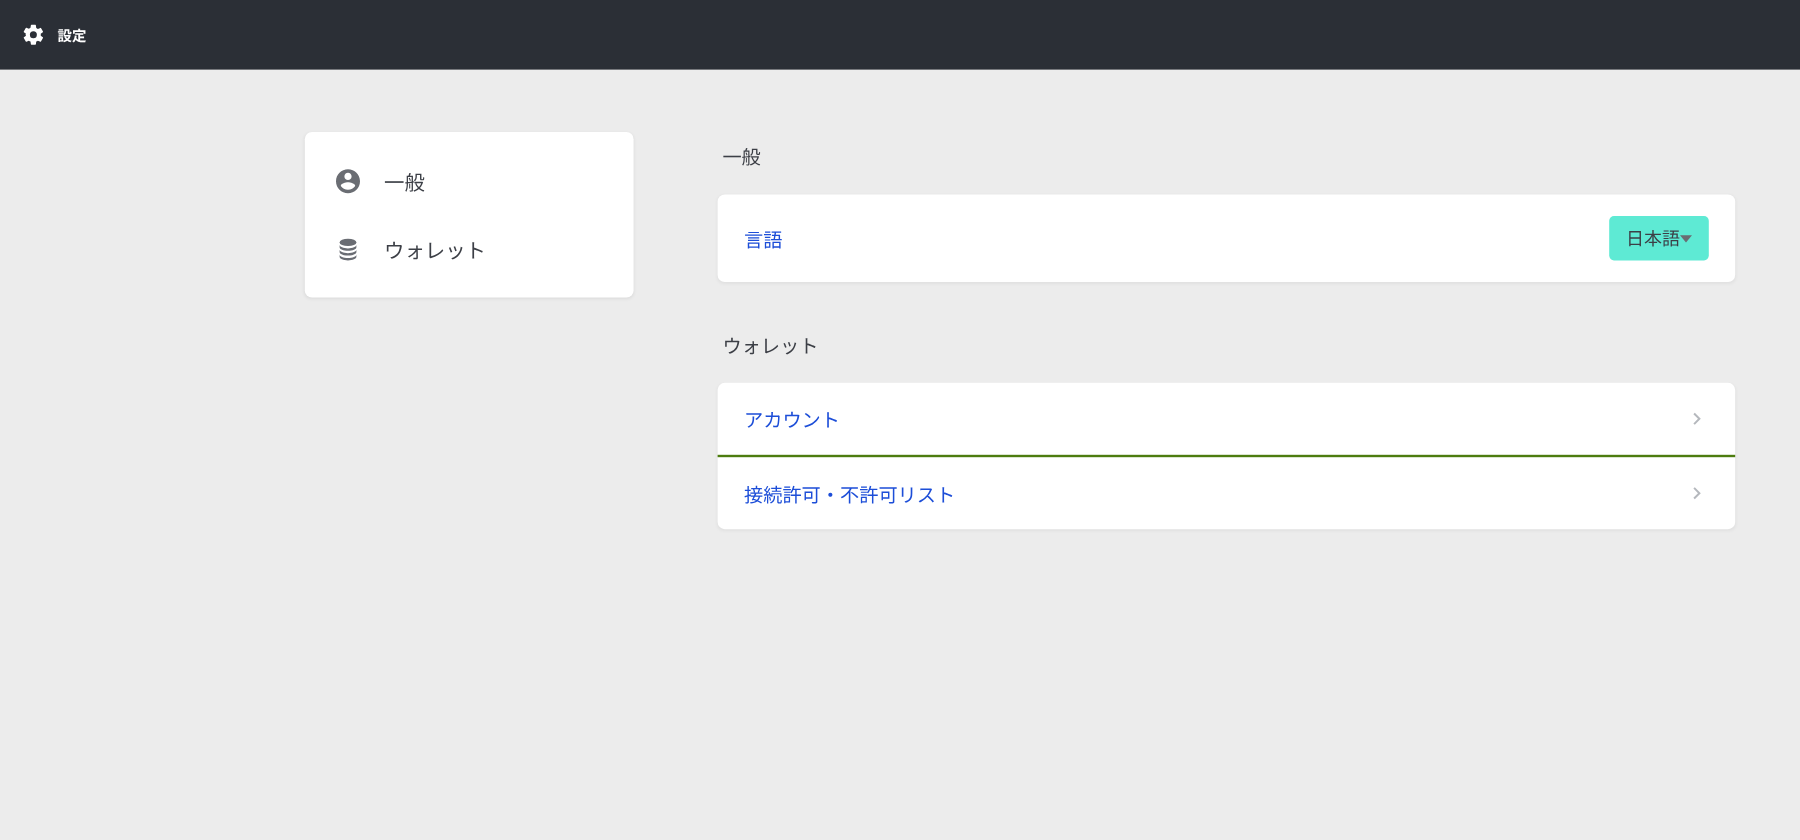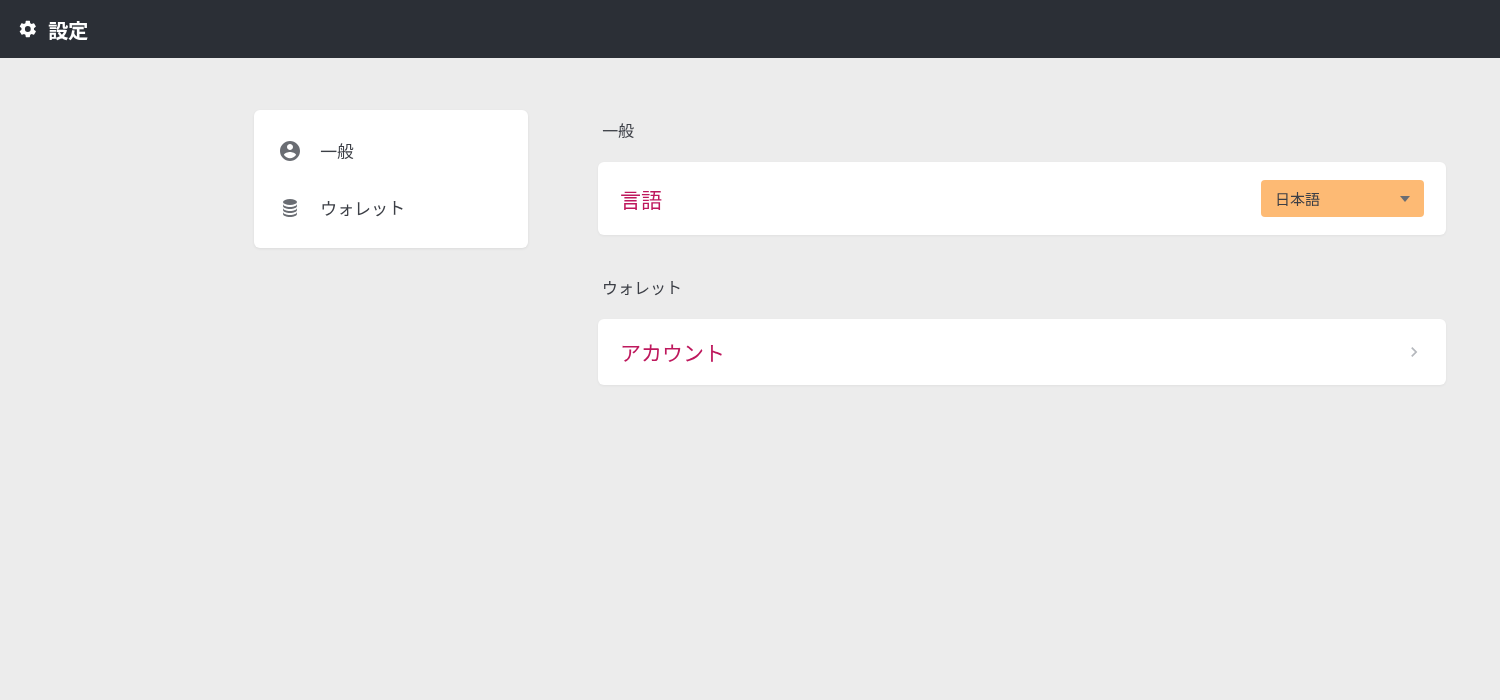--- a/index.html
+++ b/index.html
@@ -13,21 +13,21 @@
   .header {
     background: #2b2f36;
     color: #fff;
     height: 58px;
     display: flex;
     align-items: center;
     padding: 0 18px;
     gap: 10px;
   }
   .header-title {
-    font-size: 20px;
+    font-size: 12px;
     font-weight: 700;
   }
   .gear-icon-svg { width: 20px; height: 20px; fill: #fff; }
   .content {
     display: flex;
     padding: 52px 54px 0 254px;
     gap: 70px;
     align-items: flex-start;
   }
   .sidebar {
@@ -66,29 +66,28 @@
     display: flex;
     align-items: center;
     justify-content: space-between;
     padding: 18px 22px;
     border-bottom: 2px solid #4d7c0f;
     cursor: pointer;
     position: relative;
   }
   .row:last-child { border-bottom: none; }
   .row-label {
-    font-size: 21px;
-    color: #be185d;
+    font-size: 16px;
+    color: #1d4ed8;
   }
   .chevron { width: 20px; height: 20px; fill: #b5b8bd; flex-shrink: 0; }
   .dropdown {
     display: flex;
     align-items: center;
-    gap: 80px;
-    background: #fdba74;
+    background: #5eead4;
     border-radius: 4px;
     padding: 8px 14px;
     color: #3c3f46;
     font-size: 15px;
     cursor: pointer;
   }
   .dropdown-caret {
     width: 0; height: 0;
     border-left: 5px solid transparent;
     border-right: 5px solid transparent;
@@ -149,16 +148,22 @@
     </div>
 
     <div class="section-title">ウォレット</div>
     <div class="card">
       <div class="row">
         <span class="row-label">アカウント</span>
         <svg class="chevron" viewBox="0 0 24 24">
             <path d="M8.59 16.59L13.17 12 8.59 7.41 10 6l6 6-6 6z"></path>
           </svg>
       </div>
+      <div class="row">
+        <span class="row-label">接続許可・不許可リスト</span>
+        <svg class="chevron" viewBox="0 0 24 24">
+            <path d="M8.59 16.59L13.17 12 8.59 7.41 10 6l6 6-6 6z"></path>
+          </svg>
+      </div>
     </div>
 
   </div>
 </div>
 
 </body></html>

